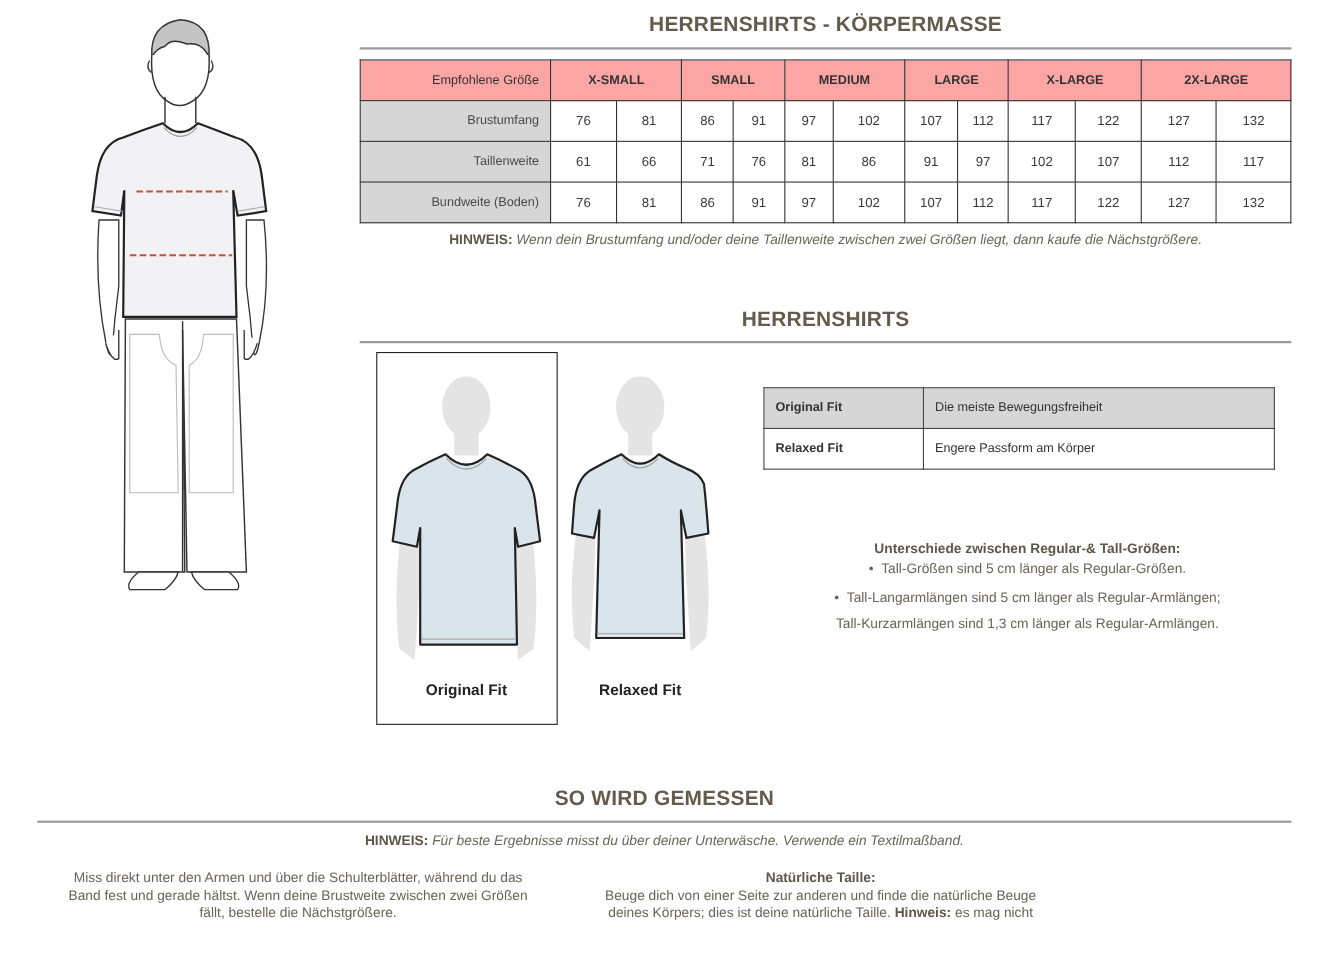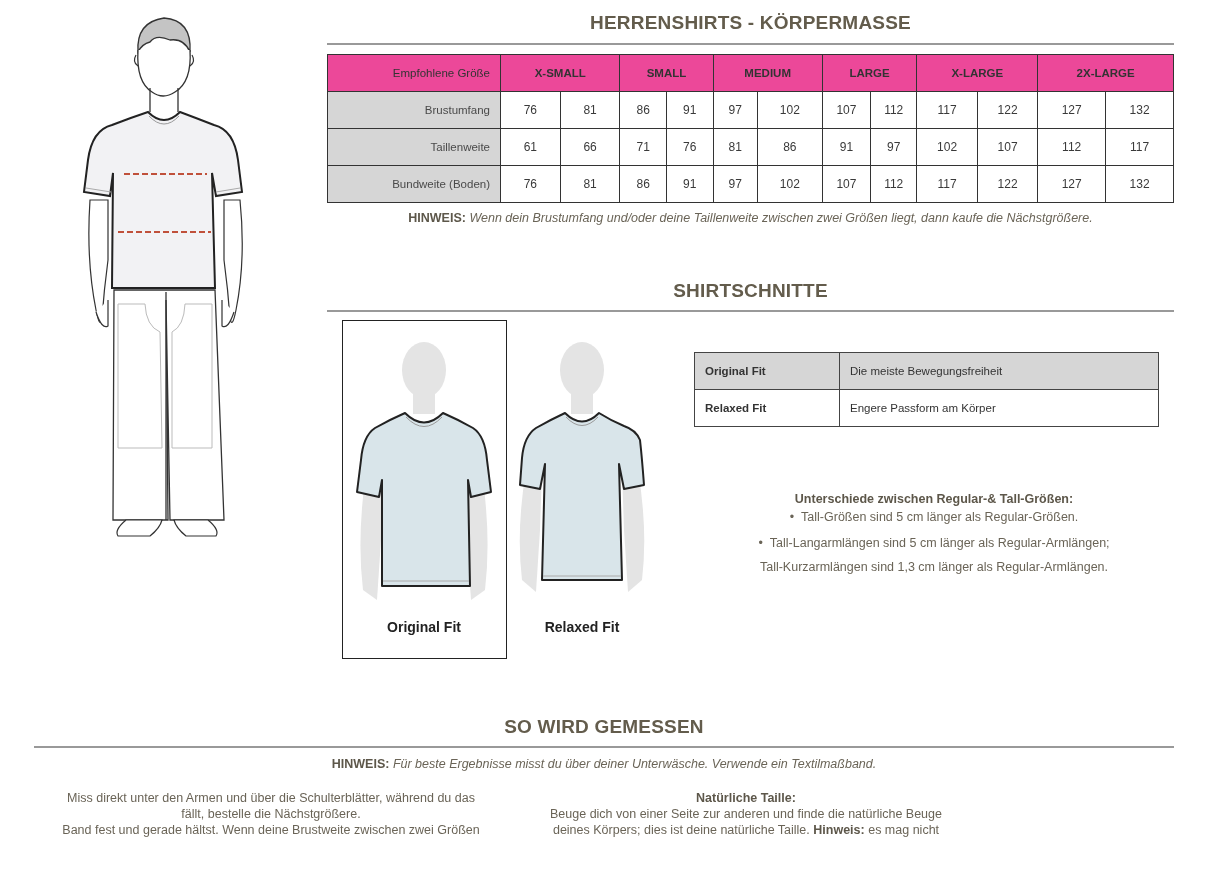--- a/index.html
+++ b/index.html
@@ -12,21 +12,21 @@
     .sec-title {
       position: absolute; text-align: center; font-family: "Liberation Sans", sans-serif;
       font-weight: bold; font-size: 19px; color: #635c4c; letter-spacing: 0.2px;
     }
     .rule { position: absolute; height: 2px; background: #999999; }
 
     
     table.size { position: absolute; left: 327px; top: 54px; width: 847px; border-collapse: collapse; font-family: "Liberation Sans", sans-serif; }
     table.size td { border: 1px solid #333; height: 37px; text-align: center; font-size: 12px; color: #3a3a3a; }
     table.size td.rowhead { background: #d6d6d6; text-align: right; padding-right: 10px; width: 173px; font-size: 11.5px; color: #4a4a4a; }
-    table.size tr.hdr td { background: #ec4899; font-weight: bold; font-size: 11.5px; color: #333; }
+    table.size tr.hdr td { background: #fca5a5; font-weight: bold; font-size: 11.5px; color: #333; }
 
     .note { position: absolute; font-family: "Liberation Sans", sans-serif; font-size: 12.5px; color: #6a6457; text-align: center; }
     .note b { font-weight: bold; color: #5d574a; font-style: normal; }
     .note i { font-style: italic; }
 
     
     table.fit { position: absolute; left: 694px; top: 352px; width: 465px; border-collapse: collapse; font-family: "Liberation Sans", sans-serif; font-size: 11.5px; }
     table.fit td { border: 1px solid #444; height: 37px; padding-left: 10px; color: #333; }
     table.fit tr:first-child td { background: #d6d6d6; }
     table.fit td.fitname { width: 145px; font-weight: bold; color: #333; }
@@ -137,21 +137,21 @@
     <td>132</td>
   </tr>
 </tbody>
   </table>
 
 <div class="note" style="left:327px;top:211px;width:847px;">
   <b>HINWEIS:</b>
   <i>Wenn dein Brustumfang und/oder deine Taillenweite zwischen zwei Größen liegt, dann kaufe die Nächstgrößere.</i>
 </div>
 
-<div class="sec-title" style="left:327px;top:280px;width:847px;">SHIRTSCHNITTE</div>
+<div class="sec-title" style="left:327px;top:280px;width:847px;">HERRENSHIRTS</div>
 <div class="rule" style="left:327px;top:310px;width:847px;"></div>
 
 <div class="fit-frame"></div>
 
 <svg class="abs" style="left:355px;top:340px" width="140" height="270" viewBox="0 0 140 270">
   <ellipse cx="69" cy="30" rx="22" ry="28" fill="#e4e4e4"></ellipse>
   <rect x="58" y="52" width="22" height="22" fill="#e4e4e4"></rect>
   <path d="M10 140 Q2 200 8 250 L22 260 L26 200 L28 140Z" fill="#e4e4e4"></path>
   <path d="M128 140 Q136 200 130 250 L116 260 L112 200 L110 140Z" fill="#e4e4e4"></path>
   <path d="M50 73 Q34 80 20 88 Q8 96 6 120 L2 152 L24 157 L27 140 L27 246 L115 246 L113 140 L116 157 L136 152 L132 120 Q130 96 118 88 Q104 80 88 73 Q69 92 50 73Z" fill="#d9e5ea" stroke="#222" stroke-width="2" stroke-linejoin="round"></path>
@@ -194,22 +194,22 @@
 <div class="sec-title" style="left:34px;top:716px;width:1140px;">SO WIRD GEMESSEN</div>
 <div class="rule" style="left:34px;top:746px;width:1140px;"></div>
 
 <div class="note" style="left:34px;top:757px;width:1140px;">
   <b>HINWEIS:</b>
   <i>Für beste Ergebnisse misst du über deiner Unterwäsche. Verwende ein Textilmaßband.</i>
 </div>
 
 <div class="measure" style="left:30px;top:790px;width:482px;">
   <div>Miss direkt unter den Armen und über die Schulterblätter, während du das</div>
+  <div>Band fest und gerade hältst. Wenn deine Brustweite zwischen zwei Größen</div>
   <div>fällt, bestelle die Nächstgrößere.</div>
-  <div>Band fest und gerade hältst. Wenn deine Brustweite zwischen zwei Größen</div>
 </div>
 
 <div class="measure" style="left:520px;top:790px;width:452px;">
   <div class="mt">Natürliche Taille:</div>
   <div>Beuge dich von einer Seite zur anderen und finde die natürliche Beuge</div>
   <div>
     <span>deines Körpers; dies ist deine natürliche Taille.</span>
     <b>Hinweis:</b>
     <span>es mag nicht</span>
   </div>

